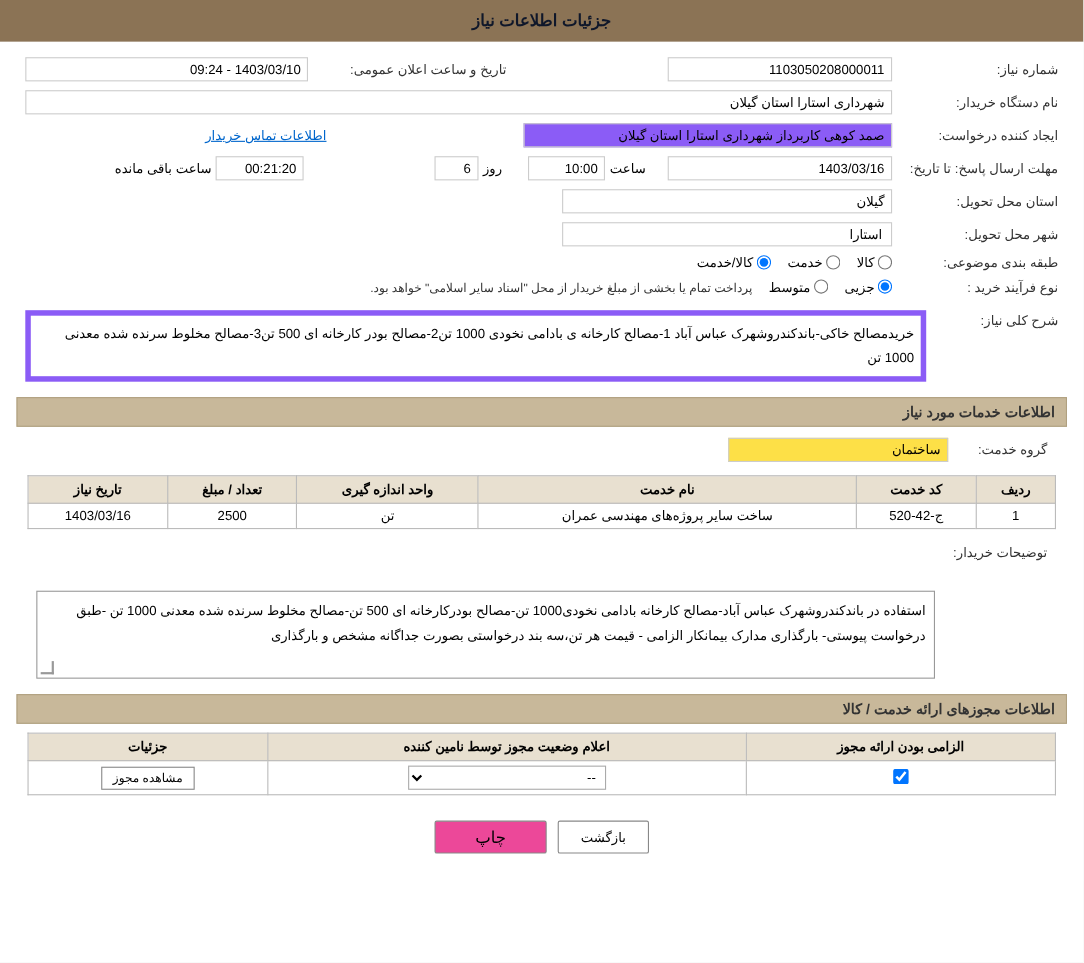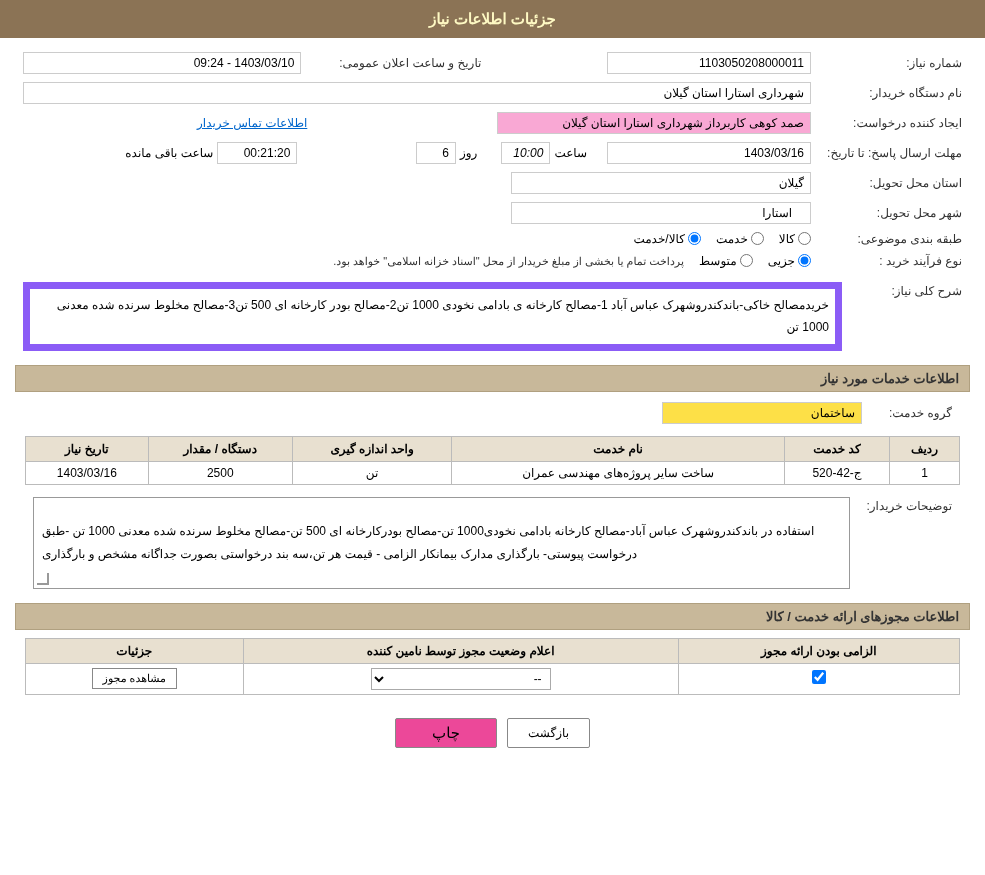--- a/index.html
+++ b/index.html
@@ -10,21 +10,21 @@
       direction: rtl;
     }
     .page-container {
       width: 985px;
       min-height: 875px;
       background: #fff;
       margin: 0 auto;
     }
     .header-bar {
       background: #8B7355;
-      color: #fef9c3;
+      color: #0f172a;
       text-align: center;
       padding: 10px 15px;
       font-size: 15px;
       font-weight: bold;
     }
     .main-content {
       padding: 10px 15px;
       background: #fff;
     }
     .section-title {
@@ -98,26 +98,27 @@
       font-weight: bold;
     }
     .data-table td {
       border: 1px solid #bbb;
       padding: 4px 8px;
       text-align: center;
     }
     .buyer-notes {
       border: 1px solid #999;
       background: #fff;
-      padding: 22px 8px;
+      padding: 6px 8px;
       font-size: 12px;
       line-height: 1.9;
-      text-align: left;
+      text-align: right;
       min-height: 80px;
       position: relative;
+      margin-top: 44px;
     }
     .buyer-notes::after {
       content: '';
       position: absolute;
       bottom: 3px;
       left: 3px;
       width: 10px;
       height: 10px;
       border-right: 2px solid #999;
       border-bottom: 2px solid #999;
@@ -215,35 +216,35 @@
       </tr>
       <tr>
         <td class="label-cell">نام دستگاه خریدار:</td>
         <td colspan="4">
           <div class="input-field" style="background:#fff;border:1px solid #ccc;padding:3px 6px;min-height:20px;">شهرداری استارا استان گیلان</div>
         </td>
       </tr>
       <tr>
         <td class="label-cell">ایجاد کننده درخواست:</td>
         <td colspan="2">
-          <div class="input-field" style="background:#f9a8d4;border:1px solid #ccc;padding:3px 6px;min-height:20px;">صمد کوهی کاربرداز شهرداری استارا استان گیلان</div>
+          <div class="input-field" style="background:#8b5cf6;border:1px solid #ccc;padding:3px 6px;min-height:20px;">صمد کوهی کاربرداز شهرداری استارا استان گیلان</div>
         </td>
         <td colspan="2" style="text-align:center;">
           <span class="link-text">اطلاعات تماس خریدار</span>
         </td>
       </tr>
       <tr>
         <td class="label-cell">مهلت ارسال پاسخ: تا تاریخ:</td>
         <td>
           <div class="input-field" style="background:#fff;border:1px solid #ccc;padding:3px 6px;min-height:20px;">1403/03/16</div>
         </td>
         <td>
           <div style="display:flex;align-items:center;gap:4px;padding:0 4px;">
             <span>ساعت</span>
-            <div class="input-field" style="background:#fff;border:1px solid #ccc;padding:3px 6px;min-height:20px;width:49px;font-style:italic;">10:00</div>
+            <div class="input-field" style="background:#fff;border:1px solid #ccc;padding:3px 6px;min-height:20px;width:70px;">10:00</div>
           </div>
         </td>
         <td>
           <div style="display:flex;align-items:center;gap:4px;padding:0 4px;">
             <span>روز</span>
             <div class="input-field" style="background:#fff;border:1px solid #ccc;padding:3px 6px;min-height:20px;width:40px;">6</div>
           </div>
         </td>
         <td>
           <div style="display:flex;align-items:center;gap:4px;padding:0 4px;">
@@ -254,21 +255,21 @@
       </tr>
       <tr>
         <td class="label-cell">استان محل تحویل:</td>
         <td colspan="4">
           <div class="input-field" style="background:#fff;border:1px solid #ccc;padding:3px 6px;min-height:20px;max-width:300px;">گیلان</div>
         </td>
       </tr>
       <tr>
         <td class="label-cell">شهر محل تحویل:</td>
         <td colspan="4">
-          <div class="input-field" style="background:#fff;border:1px solid #ccc;padding:3px 18px;min-height:20px;max-width:300px;">استارا</div>
+          <div class="input-field" style="background:#fff;border:1px solid #ccc;padding:3px 8px;min-height:20px;max-width:300px;">استارا</div>
         </td>
       </tr>
       <tr>
         <td class="label-cell">طبقه بندی موضوعی:</td>
         <td colspan="4">
           <div class="radio-group">
             <div class="radio-item">
               <input type="radio" name="category" value="kala" style="">
               <span>کالا</span>
             </div>
@@ -288,33 +289,33 @@
         <td colspan="4">
           <div class="process-type-row">
             <div class="radio-item">
               <input type="radio" name="process" value="jozvi" checked="" style="">
               <span>جزیی</span>
             </div>
             <div class="radio-item">
               <input type="radio" name="process" value="motavaset" style="">
               <span>متوسط</span>
             </div>
-            <span class="process-note">پرداخت تمام یا بخشی از مبلغ خریدار از محل "اسناد خزانه اسلامی" خواهد بود.</span>
+            <span class="process-note">پرداخت تمام یا بخشی از مبلغ خریدار از محل "اسناد سایر اسلامی" خواهد بود.</span>
           </div>
         </td>
       </tr>
     </tbody>
       </table>
 
     <table class="info-table">
       <tbody>
           <tr>
         <td style="width:120px;vertical-align:top;padding-top:6px;" class="label-cell">شرح کلی نیاز:</td>
         <td>
-          <div style="border:7px solid #8b5cf6;background:#fff;padding:6px;font-size:12px;line-height:1.8;text-align:right;min-height:60px;">خریدمصالح خاکی-باندکندروشهرک عباس آباد 1-مصالح کارخانه ی بادامی نخودی 1000 تن2-مصالح بودر کارخانه ای 500 تن3-مصالح مخلوط سرنده شده معدنی 1000 تن</div>
+          <div style="border:5px solid #8b5cf6;background:#fff;padding:6px;font-size:12px;line-height:1.8;text-align:right;min-height:60px;">خریدمصالح خاکی-باندکندروشهرک عباس آباد 1-مصالح کارخانه ی بادامی نخودی 1000 تن2-مصالح بودر کارخانه ای 500 تن3-مصالح مخلوط سرنده شده معدنی 1000 تن</div>
         </td>
       </tr>
     </tbody>
       </table>
 
     <div class="section-title">اطلاعات خدمات مورد نیاز</div>
 
     <div class="inner-section">
       <table class="info-table">
         <tbody>
@@ -327,21 +328,21 @@
       </tbody>
         </table>
 
       <table class="data-table">
         <thead>
           <tr>
             <th>ردیف</th>
             <th>کد خدمت</th>
             <th>نام خدمت</th>
             <th>واحد اندازه گیری</th>
-            <th>دستگاه / مقدار</th>
+            <th>تعداد / مبلغ</th>
             <th>تاریخ نیاز</th>
           </tr>
         </thead>
         <tbody>
           <tr>
             <td>1</td>
             <td>ج-42-520</td>
             <td>ساخت سایر پروژه‌های مهندسی عمران</td>
             <td>تن</td>
             <td>2500</td>

